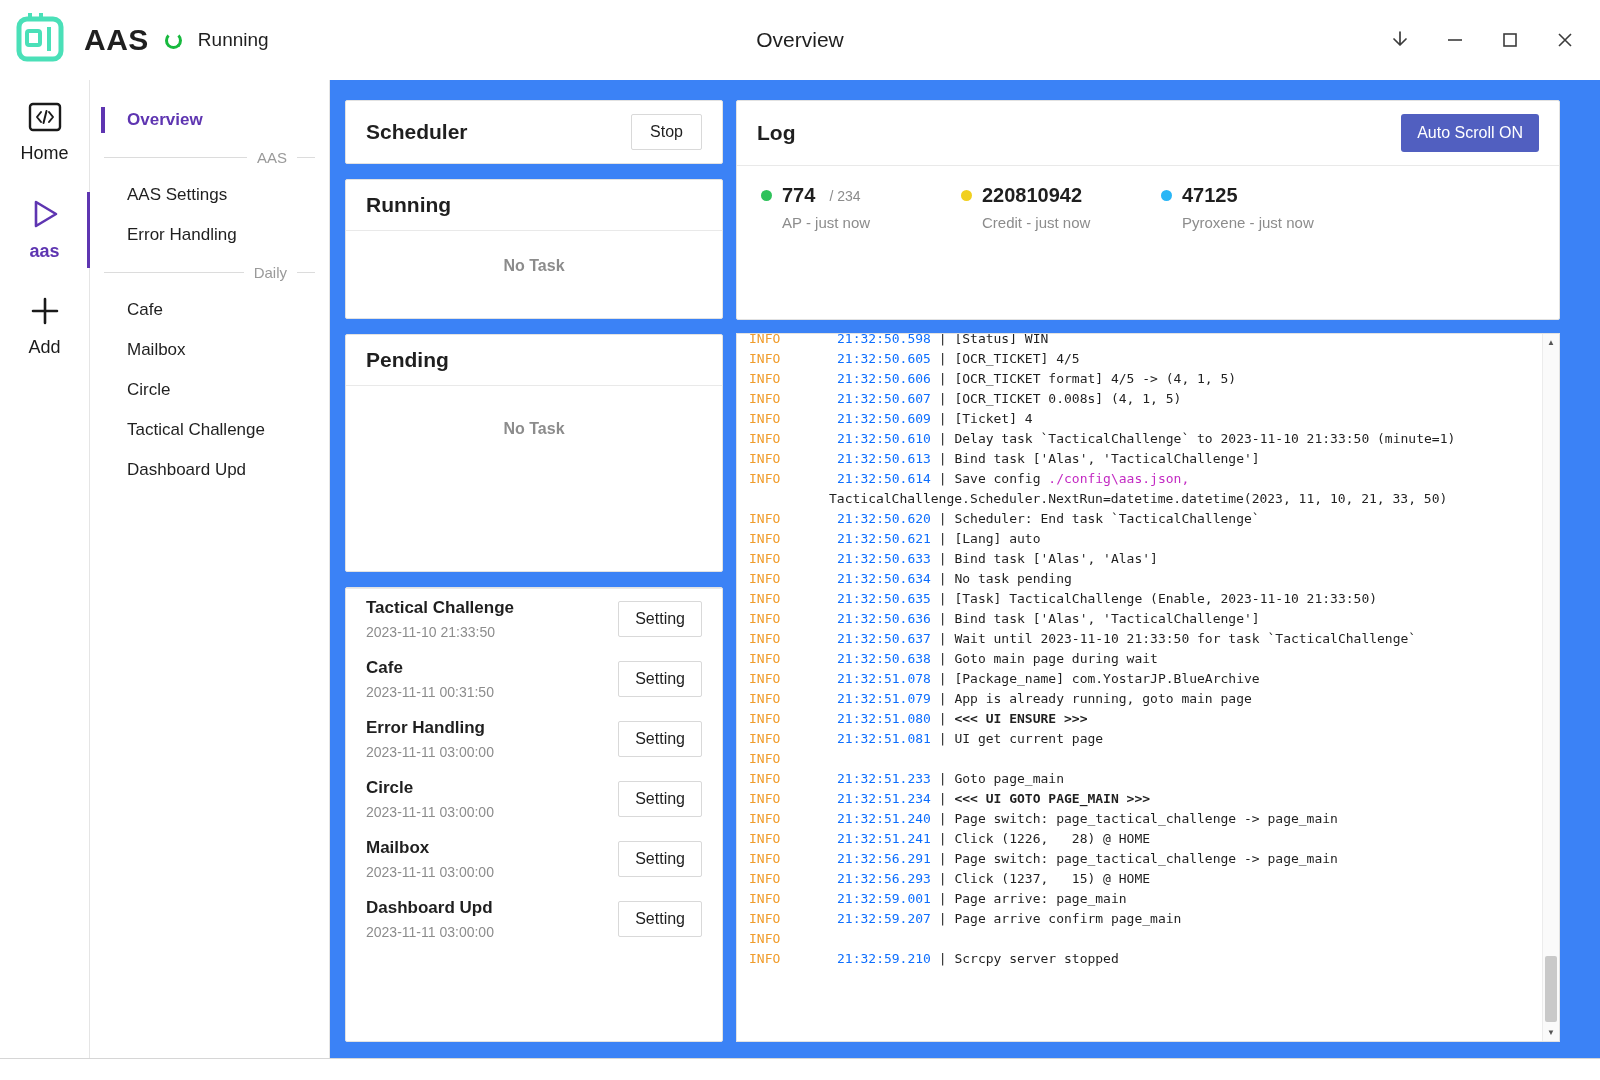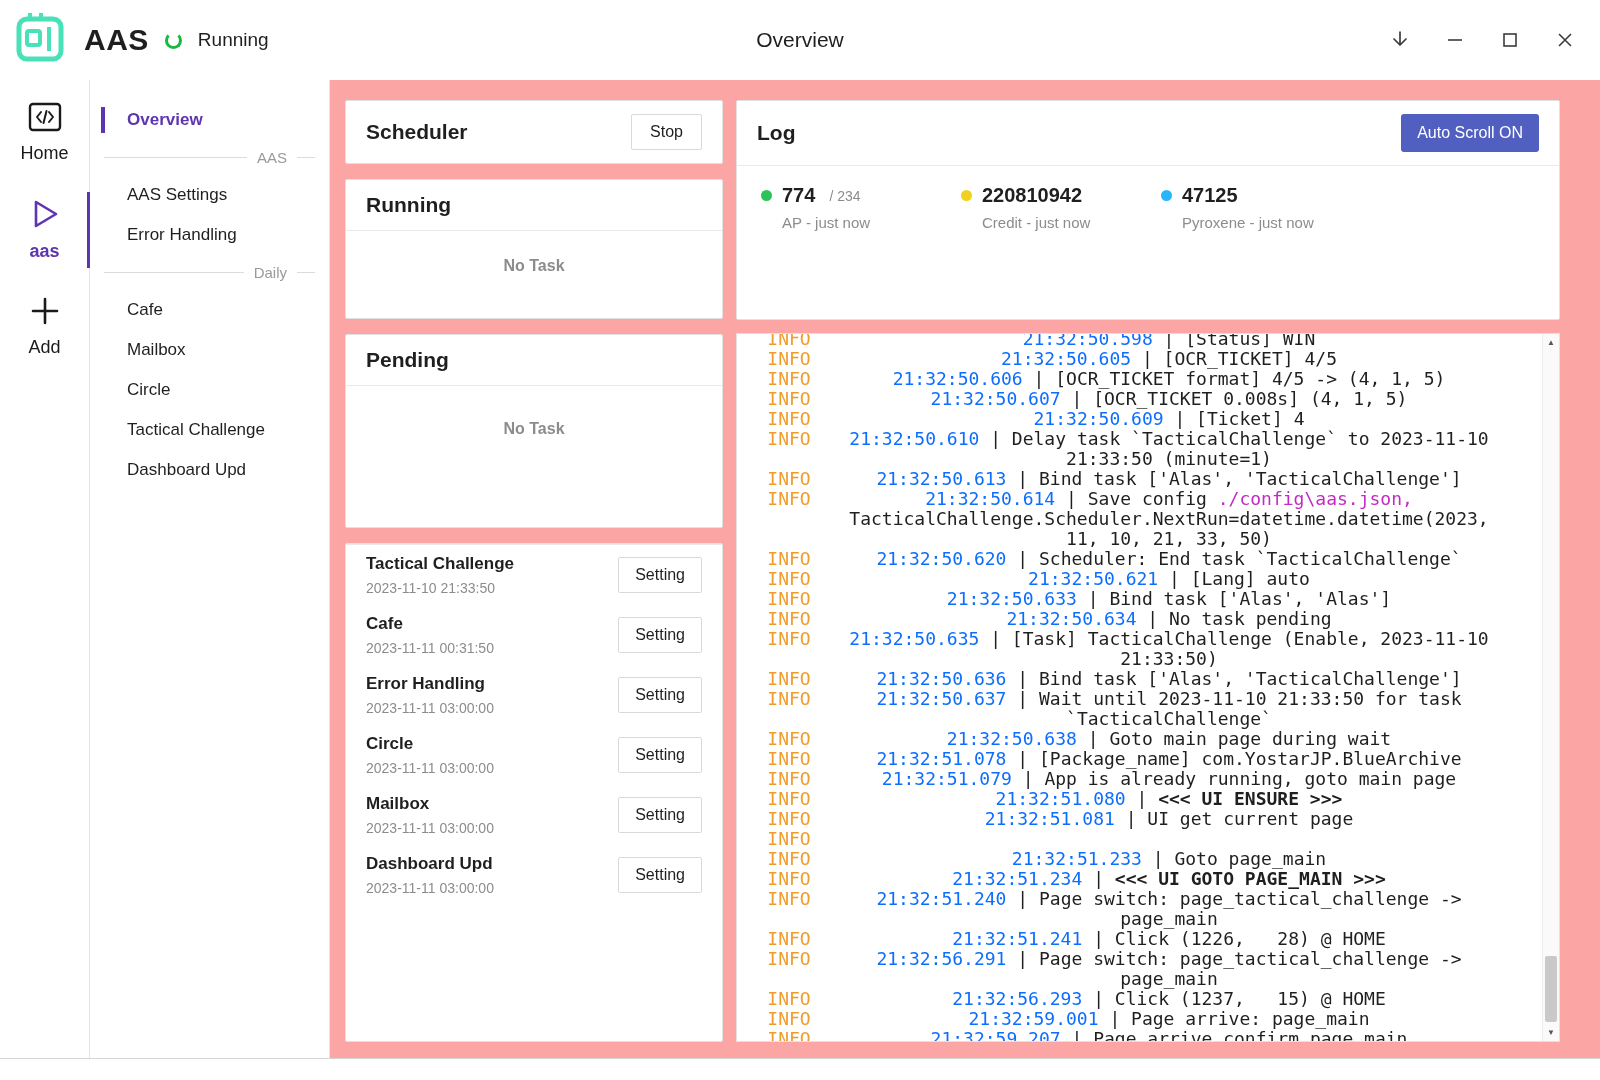--- a/index.html
+++ b/index.html
@@ -34,57 +34,57 @@
     padding-top:20px; background:#fff; }
   .menu-item { position:relative; padding:10px 10px 10px 37px; font-size:17px; cursor:pointer; }
   .menu-item.active { color:#5e35b1; font-weight:700; }
   .menu-item.active::before { content:""; position:absolute; left:11px; top:7px; bottom:7px; width:4px; background:#5e35b1; }
   .menu-divider { display:flex; align-items:center; color:#9a9a9a; font-size:15px; padding:9px 14px; }
   .menu-divider .l1 { flex:1; height:1px; background:#dcdcdc; margin-right:10px; }
   .menu-divider .l2 { width:18px; height:1px; background:#dcdcdc; margin-left:10px; }
 
   
   .main { position:absolute; left:330px; top:80px; bottom:22px; right:0; padding:20px 40px 16px 15px;
-    display:flex; gap:13px; background:#fca5a5; }
+    display:flex; gap:13px; background:#3b82f6; }
   .left-col { width:378px; flex:none; display:flex; flex-direction:column; gap:15px; }
   .right-col { flex:1; display:flex; flex-direction:column; gap:13px; min-width:0; }
   .card { border:1px solid #e2e2e2; background:#fff; border-radius:2px; }
   .card-row { display:flex; justify-content:space-between; align-items:center; padding:13px 20px; }
   .card-title { font-size:21px; font-weight:700; }
   .hline { height:1px; background:#e9e9e9; }
   .btn { border:1px solid #d9d9d9; background:#fff; font-size:16px; padding:8px 18px; border-radius:2px;
     font-family:inherit; color:#1f1f1f; cursor:pointer; }
   .btn-primary { background:#515fc0; color:#fff; border:none; padding:10px 16px; font-size:16px; border-radius:3px;
     font-family:inherit; cursor:pointer; }
   .empty { color:#8c8c8c; text-align:center; padding:26px 0; font-size:16px;font-weight:bold; }
-  .card-pending { height:194px; }
+  .card-pending { height:238px; }
   .card-pending .empty { padding:34px 0 0; }
   .card-running { height:140px; }
   .card-waiting { flex:1; overflow:hidden; }
   .task { display:flex; justify-content:space-between; align-items:center; padding:9px 20px; }
   .task-name { font-size:17px; font-weight:700; }
   .task-time { font-size:14px; color:#8c8c8c; margin-top:6px; }
   .task .btn { padding:8px 16px; }
 
   
   .card-log { height:220px; flex:none; }
   .stats { display:flex; padding:18px 24px 0; }
   .stat { width:200px; }
   .stat-top { display:flex; align-items:center; gap:10px; }
   .dot { width:11px; height:11px; border-radius:50%; flex:none; }
   .stat-value { font-size:20px; font-weight:700; }
   .stat-suffix { font-size:14px; color:#8c8c8c; font-weight:400; margin-left:4px; }
   .stat-caption { font-size:15px; color:#8c8c8c; margin:7px 0 0 21px; }
 
   .console { position:relative; border:1px solid #e2e2e2; flex:1; overflow:hidden; padding:2px 17px 0 12px; background:#fff; }
   .log-lines { margin-top:-7px; }
-  .log-line { display:flex; font-family:"DejaVu Sans Mono", monospace; font-size:18px; line-height:20px;text-align:center; }
+  .log-line { display:flex; font-family:"DejaVu Sans Mono", monospace; font-size:13px; line-height:20px; }
   .lvl { flex:none; width:80px; color:#f09c2b; white-space:pre; }
   .lbody { flex:none; width:680px; white-space:pre-wrap; overflow-wrap:break-word; }
-  .time { color:#0d6efd; }
+  .time { color:#0d6efd;margin-left:8px; }
   .sep { color:#1f1f1f; }
   .b { font-weight:700; }
   .path { color:#c32ac3; }
 
   .vscroll { position:absolute; top:0; right:0; bottom:0; width:17px; background:#fafafa; border-left:1px solid #ececec; }
   .vs-arrow { position:absolute; left:0; right:0; height:17px; color:#555; font-size:8px; text-align:center; line-height:17px; }
   .vs-up { top:0; } .vs-down { bottom:0; }
   .vs-thumb { position:absolute; left:2px; right:2px; bottom:19px; height:66px; background:#c9c9c9; border-radius:2px; }
 
   .bottom-strip { position:absolute; left:0; right:0; bottom:0; height:22px; background:#fff; border-top:1px solid #d6d6d6; }

